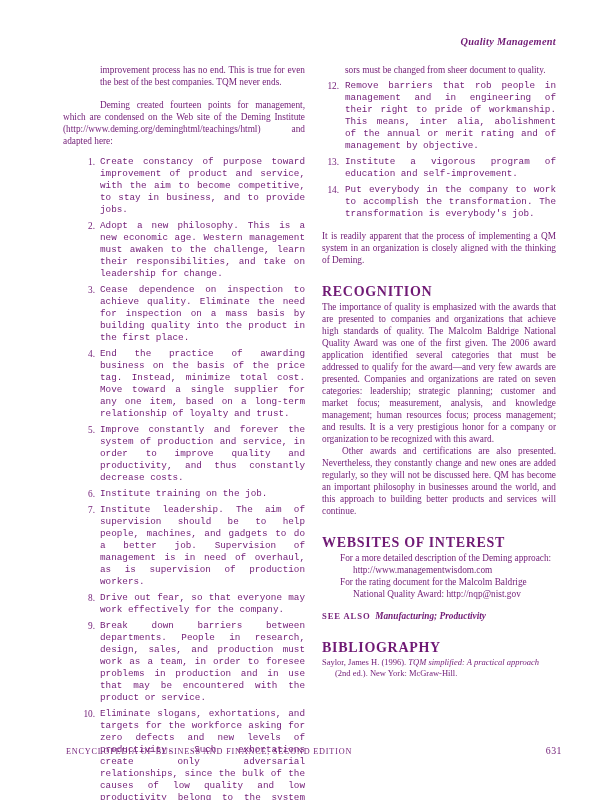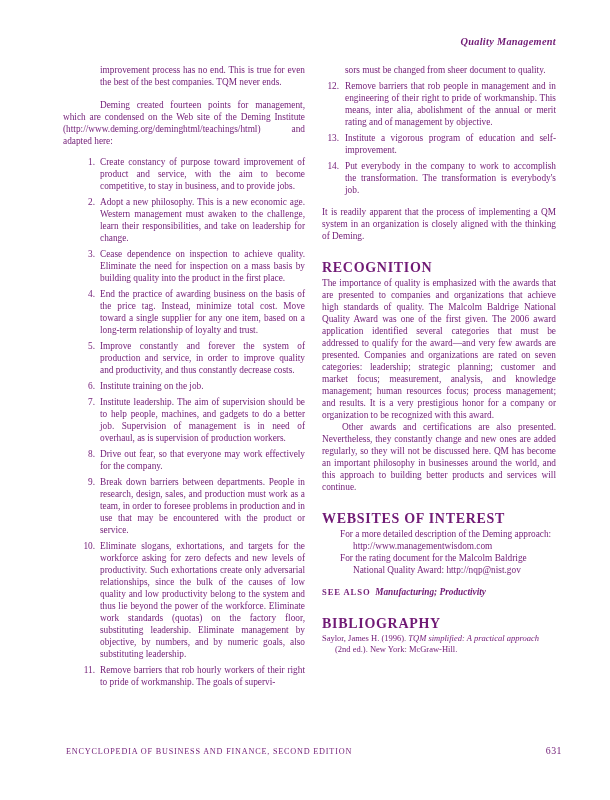--- a/index.html
+++ b/index.html
@@ -31,21 +31,21 @@
   .apparent{margin-top:10px !important;}
   .indent-para{text-indent:20px;}
   .plist{margin-top:9px;}
   .plist-r{margin-top:4px;}
   .pitem{display:flex;margin-bottom:4px;}
   .pitem .num{flex:none;text-align:right;}
   .col-left .pitem .num{width:32px;}
   .col-left .pitem .li-body{margin-left:5px;}
   .col-right .pitem .num{width:17px;}
   .col-right .pitem .li-body{margin-left:6px;}
-  .pitem .li-body{flex:1;text-align:justify;}
+  .pitem .li-body{flex:1;text-align:justify;font-family:Liberation Mono, monospace;}
   .sect-heading{
     font-size:14px;font-weight:bold;letter-spacing:0.7px;
     margin:20px 0 3px 0;
   }
   .web-entry{
     padding-left:31px;text-indent:-13px;
     text-align:left !important;
     margin-bottom:6px;
   }
   .see-also{margin-top:10px !important;text-align:left !important;}

